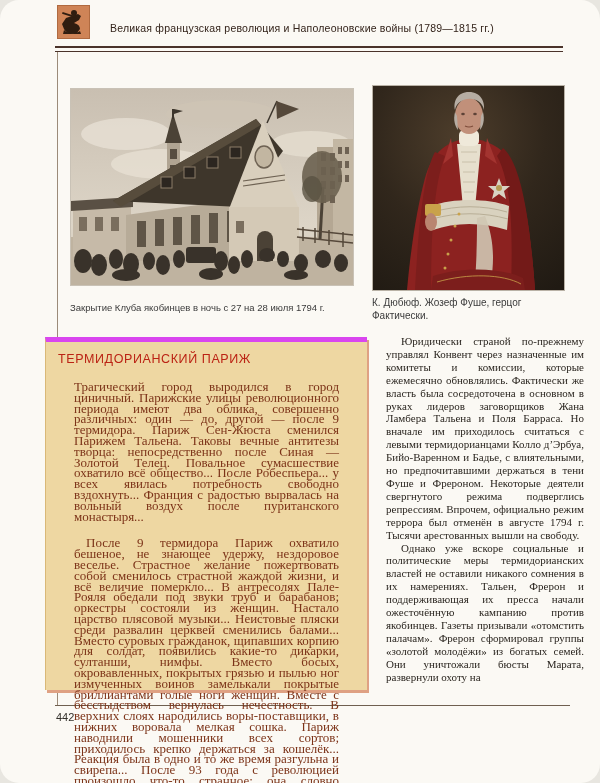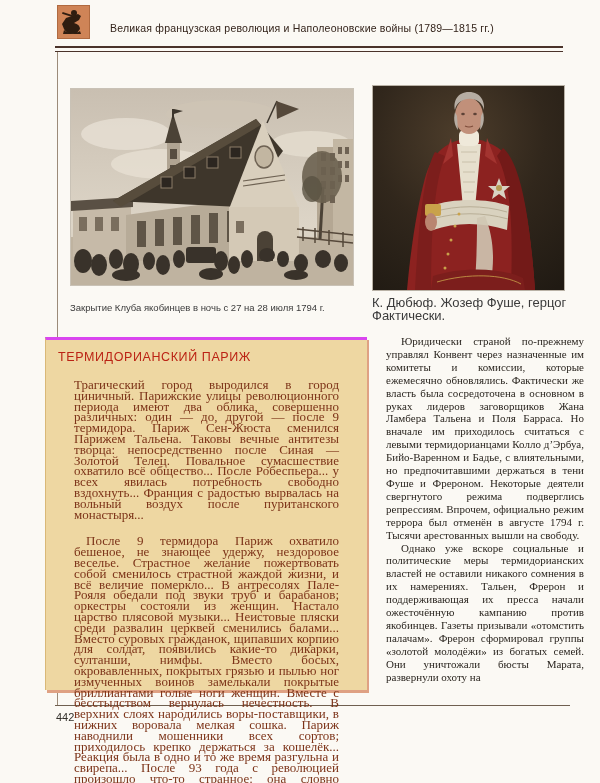--- a/index.html
+++ b/index.html
@@ -3,20 +3,21 @@
 <meta charset="utf-8">
 <style>
   html,body{margin:0;padding:0;}
   body{background:#e8e6e0;}
   .page{
     position:relative;
     width:600px;height:783px;
     background:#fbf9f4;
     font-family:"Liberation Sans",sans-serif;
     overflow:hidden;
+    border-radius:19px;
   }
   
   .chapter-icon{
     position:absolute;left:57px;top:5px;width:31px;height:32px;
     background:#cf8457;border:1px solid #b06a40;
   }
   .header-title{
     position:absolute;left:110px;top:22px;width:460px;
     font-size:10.5px;color:#33231a;letter-spacing:.2px;
   }
@@ -36,21 +37,21 @@
     position:absolute;left:70px;top:301px;width:292px;
     font-size:9.5px;line-height:13px;color:#3b3b3b;
   }
   
   .sidebar{
     position:absolute;left:45px;top:337px;width:322px;height:353px;
     background:#eed7a2;
     box-shadow:2px 3px 0 #dfa183;
     box-sizing:border-box;
     padding:10px 12px 8px 12px;
-    border-top:3px solid #d946ef;
+    border-top:5px solid #d946ef;
     border-left:1px solid #d9b877;
   }
   .sidebar-title{
     font-size:12.5px;color:#bb2314;letter-spacing:.6px;
     margin:0 0 9px 0;font-weight:400;
   }
   .sidebar p{
     margin:16px;
     font-size:13px;line-height:10.8px;
     color:#7c3318;text-align:justify;
@@ -61,21 +62,21 @@
     margin-top:5px;text-align:center;
     font-style:italic;font-size:10px;color:#5f2a12;
   }
   
   .portrait{
     position:absolute;left:372px;top:85px;width:191px;height:204px;
     border:1px solid #b9b2a6;
   }
   .portrait-caption{
     position:absolute;left:372px;top:296px;width:200px;
-    font-size:13px;line-height:13px;color:#3b3b3b;
+    font-size:10px;line-height:13px;color:#3b3b3b;
   }
   .body-text{
     position:absolute;left:372px;top:335px;width:198px;
     font-family:"Liberation Serif",serif;
     font-size:11px;line-height:12.9px;color:#2b2620;
     text-align:justify;hyphens:auto;margin-left:14px;-webkit-hyphens:auto;
   }
   .body-text p{margin:0;text-indent:15px;}
   
   .page-number{

